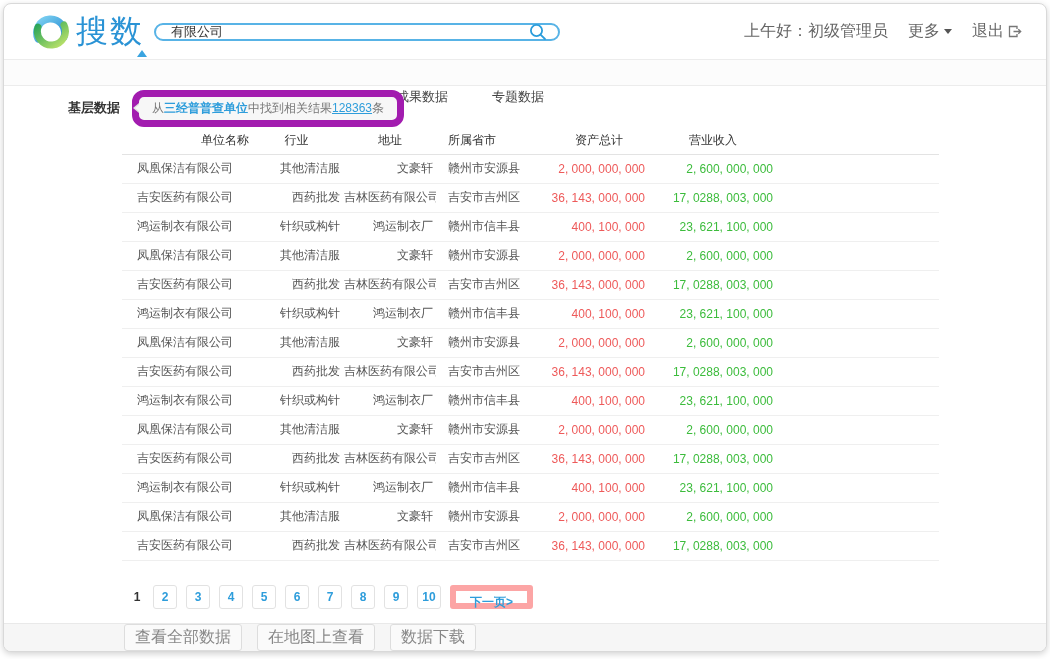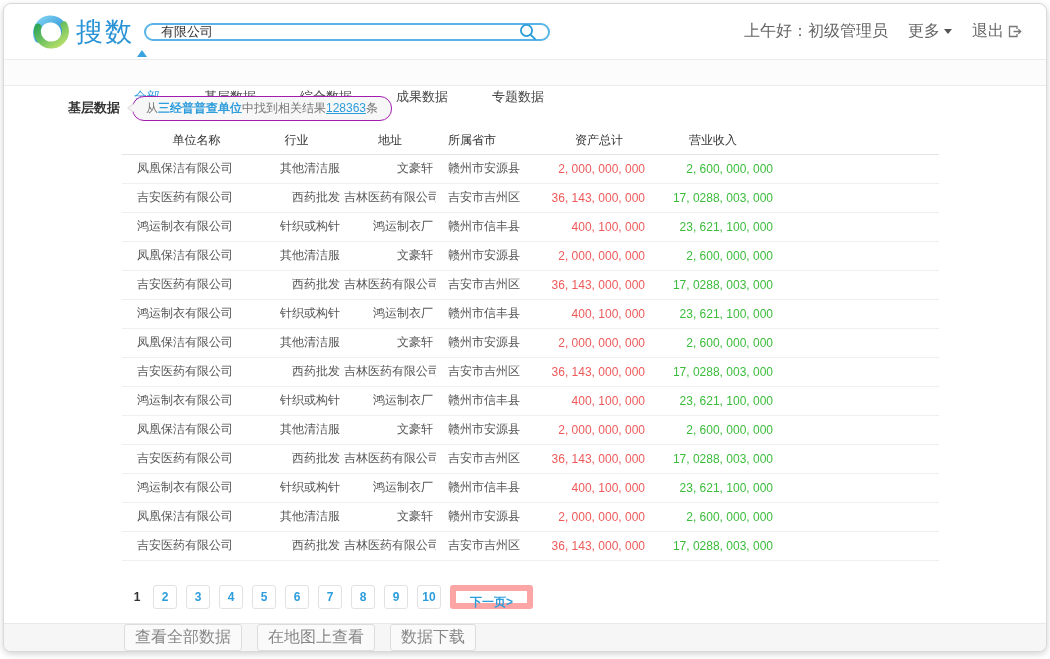--- a/index.html
+++ b/index.html
@@ -8,21 +8,21 @@
 
   .card {
     position:relative; margin:3px auto 0; width:1044px; height:649px;
     background:#fff; border:1px solid #d9d9d9; border-radius:8px;
     box-shadow:0 2px 6px rgba(0,0,0,.18); overflow:hidden;
   }
 
   
   .header { height:55px; display:flex; align-items:center; padding:0 24px 0 28px; position:relative; }
   .logo { display:flex; align-items:center; cursor:pointer; }
-  .brand-text { font-size:27px; color:#2a93d5; margin-left:6px; letter-spacing:2px; }
+  .brand-text { font-size:32px; color:#2a93d5; margin-left:6px; letter-spacing:2px; }
   .search-pill {
     margin-left:10px; width:406px; height:18px; border:2px solid #58b3e6; border-radius:15px;
     display:flex; align-items:center; padding:0 10px 0 15px; background:#fff;
   }
   .search-pill input {
     border:none; outline:none; flex:1; font-size:13px; color:#333;
     font-family:"Liberation Sans","DejaVu Sans",sans-serif; background:transparent;
   }
   .search-icon { cursor:pointer; display:flex; }
   .pointer-tri {
@@ -43,21 +43,21 @@
     height:27px; background:#fcfcfc; border-top:1px solid #ececec; border-bottom:1px solid #ececec;
     display:flex; align-items:center; padding-left:130px; gap:44px; font-size:13px; color:#444;
   }
   .tab { cursor:pointer;margin-top:48px; }
   .tab.active { color:var(--accent,#2e9ddb); }
 
   
   .result-info { display:flex; align-items:center; margin:11px 0 0 64px; height:22px; }
   .section-label { font-size:13px; font-weight:bold; color:#333; }
   .result-bubble {
-    position:relative; margin-left:12px; background:#f7f7f7; border:1px solid #a21caf;
+    position:relative; margin-left:12px; background:#f7f7f7; border:7px solid #a21caf;
     border-radius:12px; padding:3px 13px; font-size:12px; color:#777; white-space:nowrap;
   }
   .result-bubble::before {
     content:""; position:absolute; left:-6px; top:50%; margin-top:-5px; width:0; height:0;
     border-top:5px solid transparent; border-bottom:5px solid transparent; border-right:6px solid #e2e2e2;
   }
   .result-bubble::after {
     content:""; position:absolute; left:-4px; top:50%; margin-top:-4px; width:0; height:0;
     border-top:4px solid transparent; border-bottom:4px solid transparent; border-right:5px solid #f7f7f7;
   }
@@ -65,21 +65,21 @@
   .count-link { color:var(--accent,#2e9ddb); text-decoration:underline; cursor:pointer; }
 
   
   table.data { margin:8px 0 0 118px; width:817px; border-collapse:collapse; font-size:12px; table-layout:fixed; }
   table.data col:nth-child(1){width:127px;} table.data col:nth-child(2){width:95px;}
   table.data col:nth-child(3){width:92px;}  table.data col:nth-child(4){width:113px;}
   table.data col:nth-child(5){width:100px;} table.data col:nth-child(6){width:128px;}
   table.data th {
     height:27px; font-weight:normal; color:#333; border-bottom:1px solid #e3e3e3; text-align:center;
   }
-  table.data th:nth-child(1){ text-align:center; padding-left:22px; }
+  table.data th:nth-child(1){ text-align:right; padding-left:22px; }
   table.data th:nth-child(4){ text-align:left; padding-left:12px; }
   table.data td { height:29px; border-bottom:1px solid #efefef; color:#555; white-space:nowrap; overflow:hidden; }
   table.data td:nth-child(1){ text-align:left; padding-left:15px; }
   table.data td:nth-child(2){ text-align:right; padding-right:4px; }
   table.data td:nth-child(3){ text-align:right; padding-right:3px; }
   table.data td:nth-child(4){ text-align:left; padding-left:12px; }
   table.data td:nth-child(5){ text-align:right; padding-right:4px; color:var(--red,#ee5a5a); }
   table.data td:nth-child(6){ text-align:right; padding-right:4px; color:var(--green,#3cbc3c);margin-top:32px; }
   table.data tr { cursor:default; }
 

